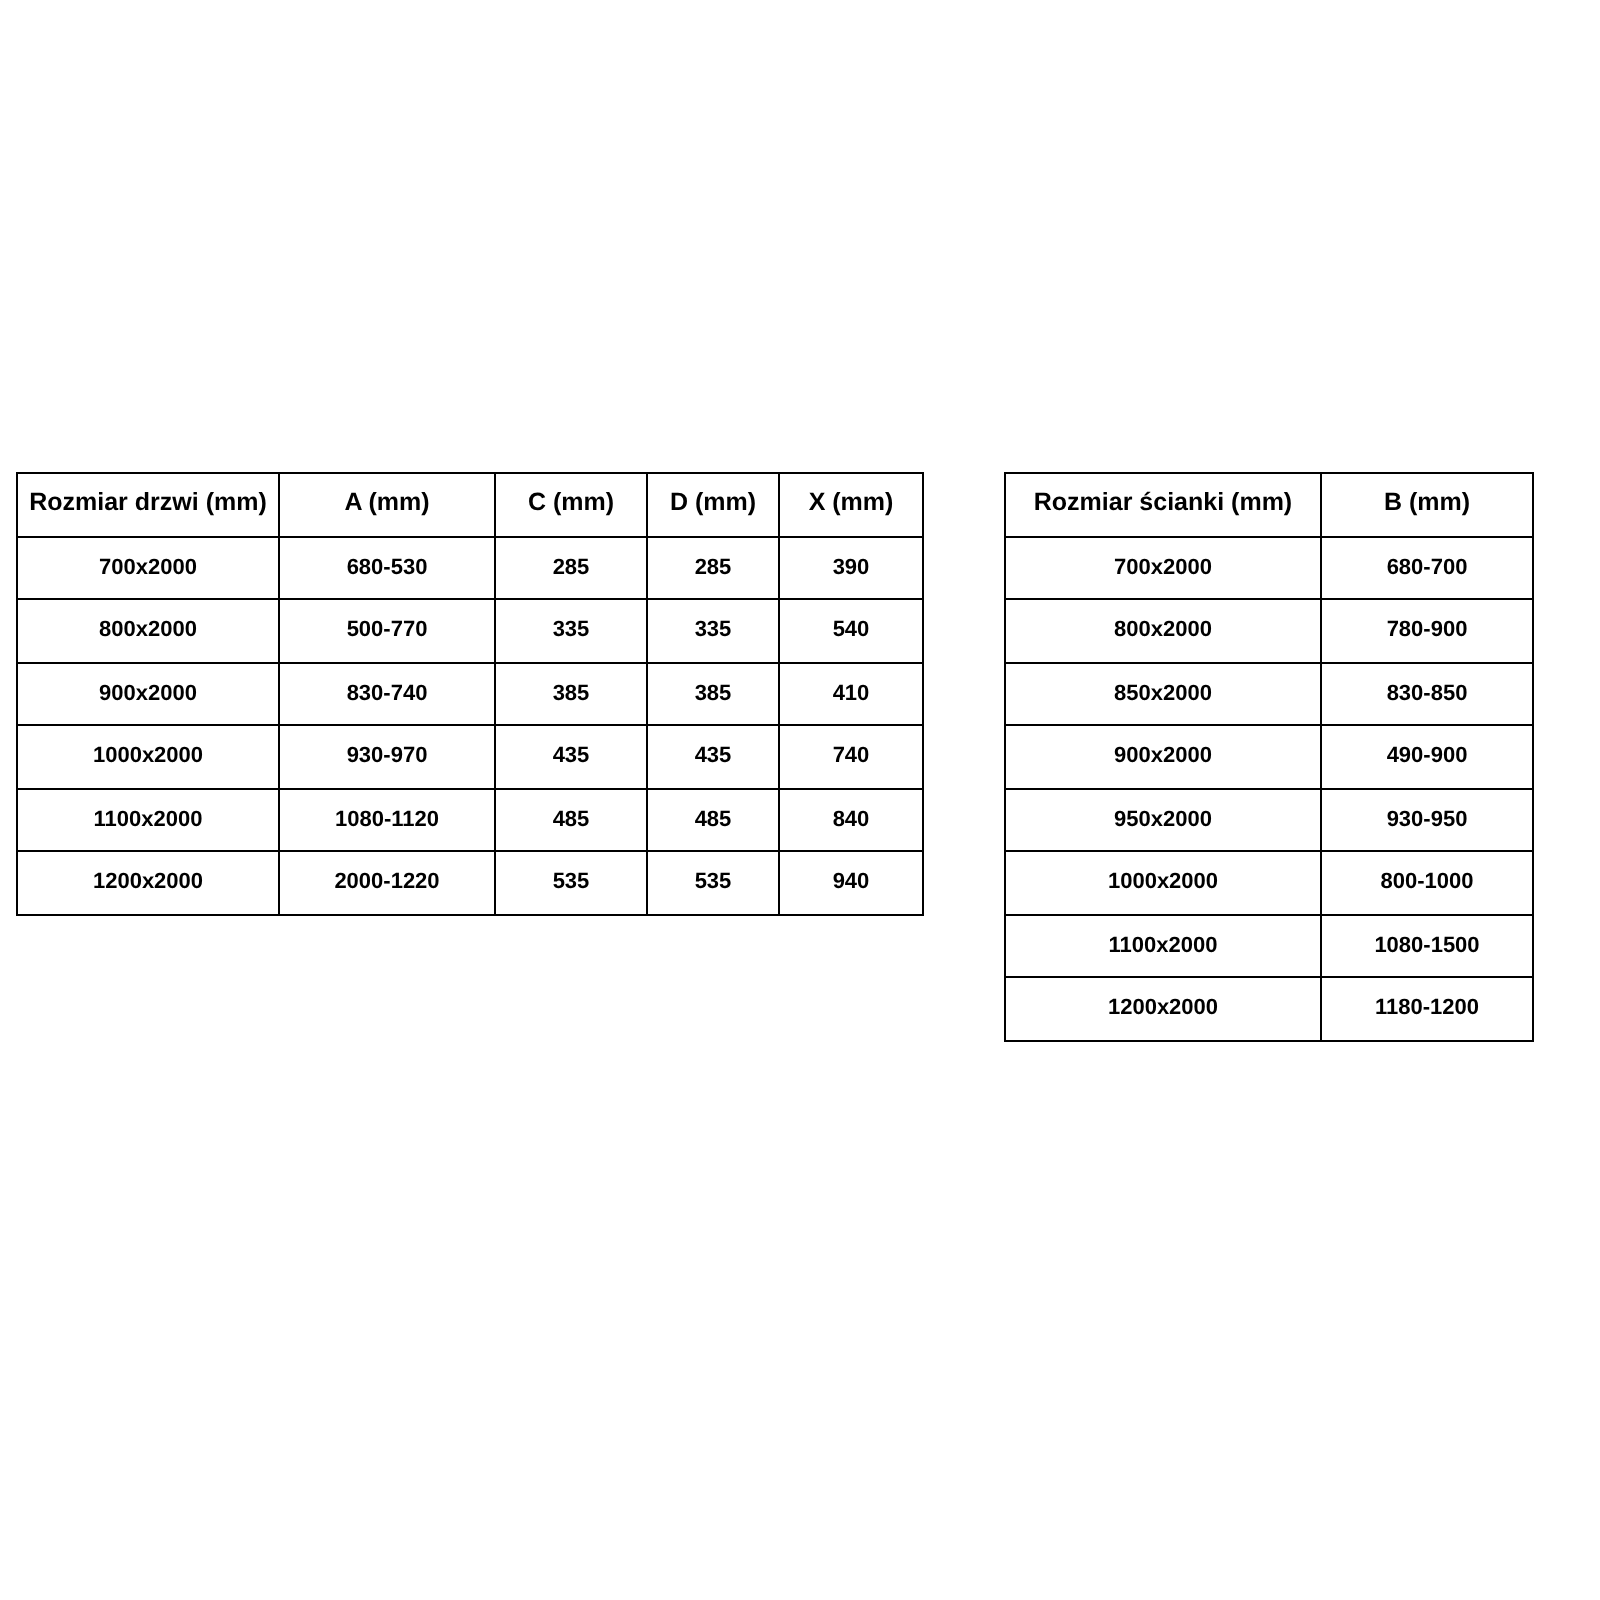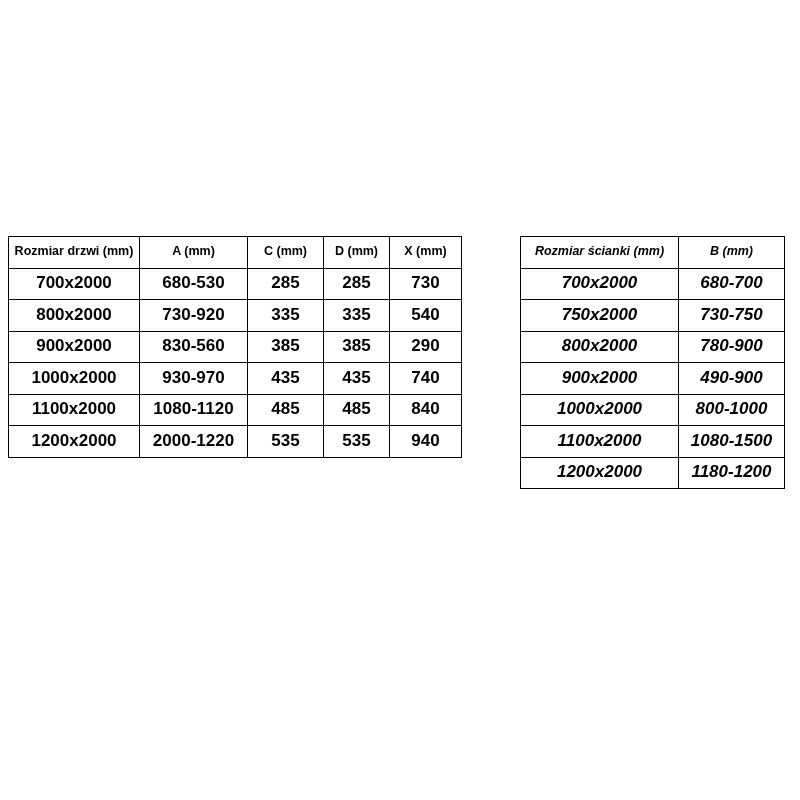--- a/index.html
+++ b/index.html
@@ -23,36 +23,35 @@
     padding-left: 12px;
   }
   .table-wrap {
     position: absolute;
   }
   #doors-table-wrap {
     left: 8px;
     top: 236px;
   }
   #wall-table-wrap {
-    left: 520px;
+    left: 502px;
     top: 236px;
-    font-style: italic;
   }
   table.spec {
     border-collapse: collapse;
     table-layout: fixed;
   }
   table.spec td, table.spec th {
     border: 1px solid #000000;
     text-align: center;
     vertical-align: middle;
     font-weight: bold;
     padding: 0;
     height: 30.5px;
-    font-size: 17px;
+    font-size: 11px;
     line-height: 1.1;
     white-space: nowrap;
     color: #000000;
   }
   
   #doors-table col.c0 { width: 131px; }
   #doors-table col.c1 { width: 108px; }
   #doors-table col.c2 { width: 76px; }
   #doors-table col.c3 { width: 66px; }
   #doors-table col.c4 { width: 72px; }
@@ -87,35 +86,35 @@
           <th>D (mm)</th>
           <th>X (mm)</th>
         </tr>
       </thead>
       <tbody>
         <tr>
           <td>700x2000</td>
           <td>680-530</td>
           <td>285</td>
           <td>285</td>
-          <td>730</td>
+          <td>390</td>
         </tr>
         <tr>
           <td>800x2000</td>
-          <td>730-920</td>
+          <td>500-770</td>
           <td>335</td>
           <td>335</td>
           <td>540</td>
         </tr>
         <tr>
           <td>900x2000</td>
-          <td>830-560</td>
+          <td>830-740</td>
           <td>385</td>
           <td>385</td>
-          <td>290</td>
+          <td>410</td>
         </tr>
         <tr>
           <td>1000x2000</td>
           <td>930-970</td>
           <td>435</td>
           <td>435</td>
           <td>740</td>
         </tr>
         <tr>
           <td>1100x2000</td>
@@ -146,30 +145,34 @@
           <th>Rozmiar ścianki (mm)</th>
           <th>B (mm)</th>
         </tr>
       </thead>
       <tbody>
         <tr>
           <td>700x2000</td>
           <td>680-700</td>
         </tr>
         <tr>
-          <td>750x2000</td>
-          <td>730-750</td>
-        </tr>
-        <tr>
           <td>800x2000</td>
           <td>780-900</td>
         </tr>
         <tr>
+          <td>850x2000</td>
+          <td>830-850</td>
+        </tr>
+        <tr>
           <td>900x2000</td>
           <td>490-900</td>
+        </tr>
+        <tr>
+          <td>950x2000</td>
+          <td>930-950</td>
         </tr>
         <tr>
           <td>1000x2000</td>
           <td>800-1000</td>
         </tr>
         <tr>
           <td>1100x2000</td>
           <td>1080-1500</td>
         </tr>
         <tr>

